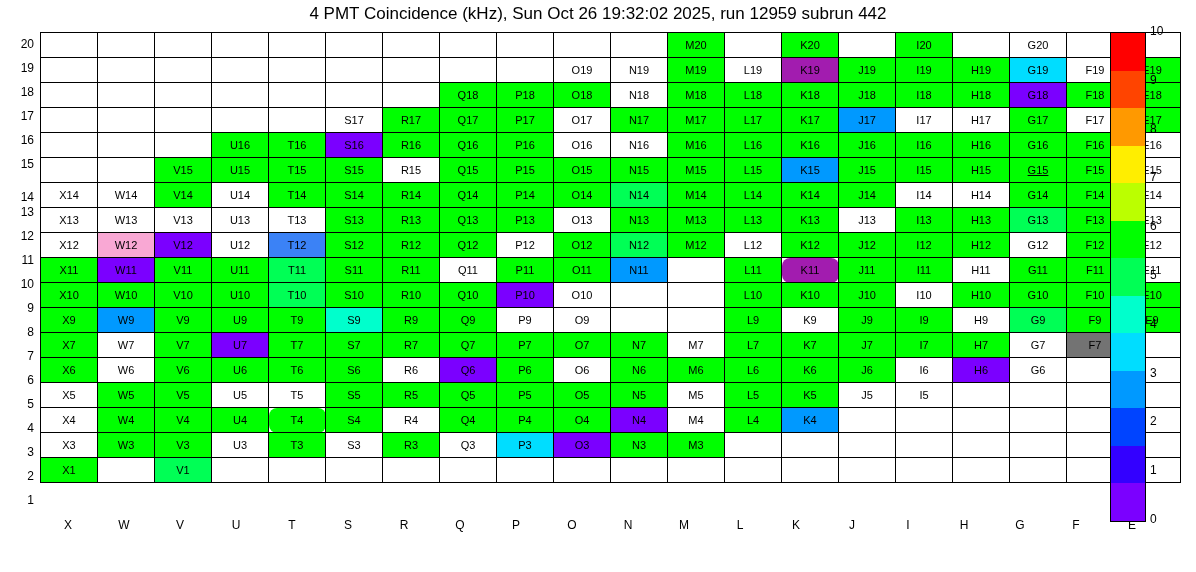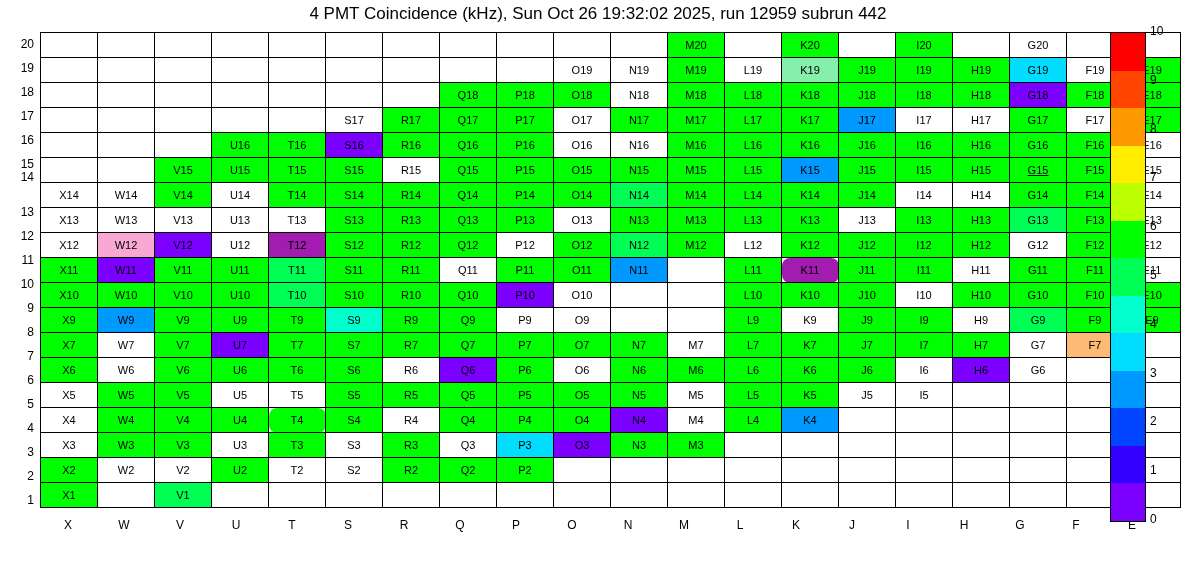--- a/index.html
+++ b/index.html
@@ -77,21 +77,21 @@
           <td style="background: rgb(255, 255, 255);"></td>
           <td style="background: rgb(255, 255, 255);"></td>
           <td style="background: rgb(255, 255, 255);"></td>
           <td style="background: rgb(255, 255, 255);"></td>
           <td style="background: rgb(255, 255, 255);"></td>
           <td style="background: rgb(255, 255, 255);"></td>
           <td style="background: rgb(255, 255, 255);">O19</td>
           <td style="background: rgb(255, 255, 255);">N19</td>
           <td style="background: rgb(0, 255, 0);">M19</td>
           <td style="background: rgb(255, 255, 255);">L19</td>
-          <td style="background: #86efac;">K19</td>
+          <td style="background: #a21caf;">K19</td>
           <td style="background: rgb(0, 255, 0);">J19</td>
           <td style="background: rgb(0, 255, 0);">I19</td>
           <td style="background: rgb(0, 255, 0);">H19</td>
           <td style="background: rgb(0, 221, 255);">G19</td>
           <td style="background: rgb(255, 255, 255);">F19</td>
           <td style="background: rgb(0, 255, 0);">E19</td>
         </tr>
         <tr>
           <td style="background: rgb(255, 255, 255);"></td>
           <td style="background: rgb(255, 255, 255);"></td>
@@ -222,21 +222,21 @@
           <td style="background: rgb(0, 255, 0);">H13</td>
           <td style="background: rgb(0, 255, 85);">G13</td>
           <td style="background: rgb(0, 255, 0);">F13</td>
           <td style="background: rgb(255, 255, 255);">E13</td>
         </tr>
         <tr>
           <td style="background: rgb(255, 255, 255);">X12</td>
           <td style="background: #f9a8d4;">W12</td>
           <td style="background: rgb(123, 0, 255);">V12</td>
           <td style="background: rgb(255, 255, 255);">U12</td>
-          <td style="background: #a21caf;">T12</td>
+          <td style="background: #3b82f6;">T12</td>
           <td style="background: rgb(0, 255, 0);">S12</td>
           <td style="background: rgb(0, 255, 0);">R12</td>
           <td style="background: rgb(0, 255, 0);">Q12</td>
           <td style="background: rgb(255, 255, 255);">P12</td>
           <td style="background: rgb(0, 255, 0);">O12</td>
           <td style="background: rgb(0, 255, 85);">N12</td>
           <td style="background: rgb(0, 255, 0);">M12</td>
           <td style="background: rgb(255, 255, 255);">L12</td>
           <td style="background: rgb(0, 255, 0);">K12</td>
           <td style="background: rgb(0, 255, 0);">J12</td>
@@ -324,21 +324,21 @@
           <td style="background: rgb(0, 255, 0);">P7</td>
           <td style="background: rgb(0, 255, 0);">O7</td>
           <td style="background: rgb(0, 255, 0);">N7</td>
           <td style="background: rgb(255, 255, 255);">M7</td>
           <td style="background: rgb(0, 255, 0);">L7</td>
           <td style="background: rgb(0, 255, 0);">K7</td>
           <td style="background: rgb(0, 255, 0);">J7</td>
           <td style="background: rgb(0, 255, 0);">I7</td>
           <td style="background: rgb(0, 255, 0);">H7</td>
           <td style="background: rgb(255, 255, 255);">G7</td>
-          <td style="background: #fdba74;">F7</td>
+          <td style="background: #737373;">F7</td>
           <td style="background: rgb(255, 255, 255);"></td>
         </tr>
         <tr>
           <td style="background: rgb(0, 255, 0);">X6</td>
           <td style="background: rgb(255, 255, 255);">W6</td>
           <td style="background: rgb(0, 255, 0);">V6</td>
           <td style="background: rgb(0, 255, 0);">U6</td>
           <td style="background: rgb(0, 255, 0);">T6</td>
           <td style="background: rgb(0, 255, 0);">S6</td>
           <td style="background: rgb(255, 255, 255);">R6</td>
@@ -416,42 +416,20 @@
           <td style="background: rgb(255, 255, 255);"></td>
           <td style="background: rgb(255, 255, 255);"></td>
           <td style="background: rgb(255, 255, 255);"></td>
           <td style="background: rgb(255, 255, 255);"></td>
           <td style="background: rgb(255, 255, 255);"></td>
           <td style="background: rgb(255, 255, 255);"></td>
           <td style="background: rgb(255, 255, 255);"></td>
           <td style="background: rgb(255, 255, 255);"></td>
         </tr>
         <tr>
-          <td style="background: rgb(0, 255, 0);">X2</td>
-          <td style="background: rgb(255, 255, 255);">W2</td>
-          <td style="background: rgb(255, 255, 255);">V2</td>
-          <td style="background: rgb(0, 255, 0);">U2</td>
-          <td style="background: rgb(255, 255, 255);">T2</td>
-          <td style="background: rgb(255, 255, 255);">S2</td>
-          <td style="background: rgb(0, 255, 0);">R2</td>
-          <td style="background: rgb(0, 255, 0);">Q2</td>
-          <td style="background: rgb(0, 255, 0);">P2</td>
-          <td style="background: rgb(255, 255, 255);"></td>
-          <td style="background: rgb(255, 255, 255);"></td>
-          <td style="background: rgb(255, 255, 255);"></td>
-          <td style="background: rgb(255, 255, 255);"></td>
-          <td style="background: rgb(255, 255, 255);"></td>
-          <td style="background: rgb(255, 255, 255);"></td>
-          <td style="background: rgb(255, 255, 255);"></td>
-          <td style="background: rgb(255, 255, 255);"></td>
-          <td style="background: rgb(255, 255, 255);"></td>
-          <td style="background: rgb(255, 255, 255);"></td>
-          <td style="background: rgb(255, 255, 255);"></td>
-        </tr>
-        <tr>
           <td style="background: rgb(0, 255, 0);">X1</td>
           <td style="background: rgb(255, 255, 255);"></td>
           <td style="background: rgb(0, 255, 85);">V1</td>
           <td style="background: rgb(255, 255, 255);"></td>
           <td style="background: rgb(255, 255, 255);"></td>
           <td style="background: rgb(255, 255, 255);"></td>
           <td style="background: rgb(255, 255, 255);"></td>
           <td style="background: rgb(255, 255, 255);"></td>
           <td style="background: rgb(255, 255, 255);"></td>
           <td style="background: rgb(255, 255, 255);"></td>
@@ -470,21 +448,21 @@
   </table>
 </div>
 
 <div id="ylabels">
     <div class="ylab" style="top: 37px;">20</div>
     <div class="ylab" style="top: 61px;">19</div>
     <div class="ylab" style="top: 85px;">18</div>
     <div class="ylab" style="top: 109px;">17</div>
     <div class="ylab" style="top: 133px;">16</div>
     <div class="ylab" style="top: 157px;">15</div>
-    <div class="ylab" style="top: 170px;">14</div>
+    <div class="ylab" style="top: 190px;">14</div>
     <div class="ylab" style="top: 205px;">13</div>
     <div class="ylab" style="top: 229px;">12</div>
     <div class="ylab" style="top: 253px;">11</div>
     <div class="ylab" style="top: 277px;">10</div>
     <div class="ylab" style="top: 301px;">9</div>
     <div class="ylab" style="top: 325px;">8</div>
     <div class="ylab" style="top: 349px;">7</div>
     <div class="ylab" style="top: 373px;">6</div>
     <div class="ylab" style="top: 397px;">5</div>
     <div class="ylab" style="top: 421px;">4</div>

